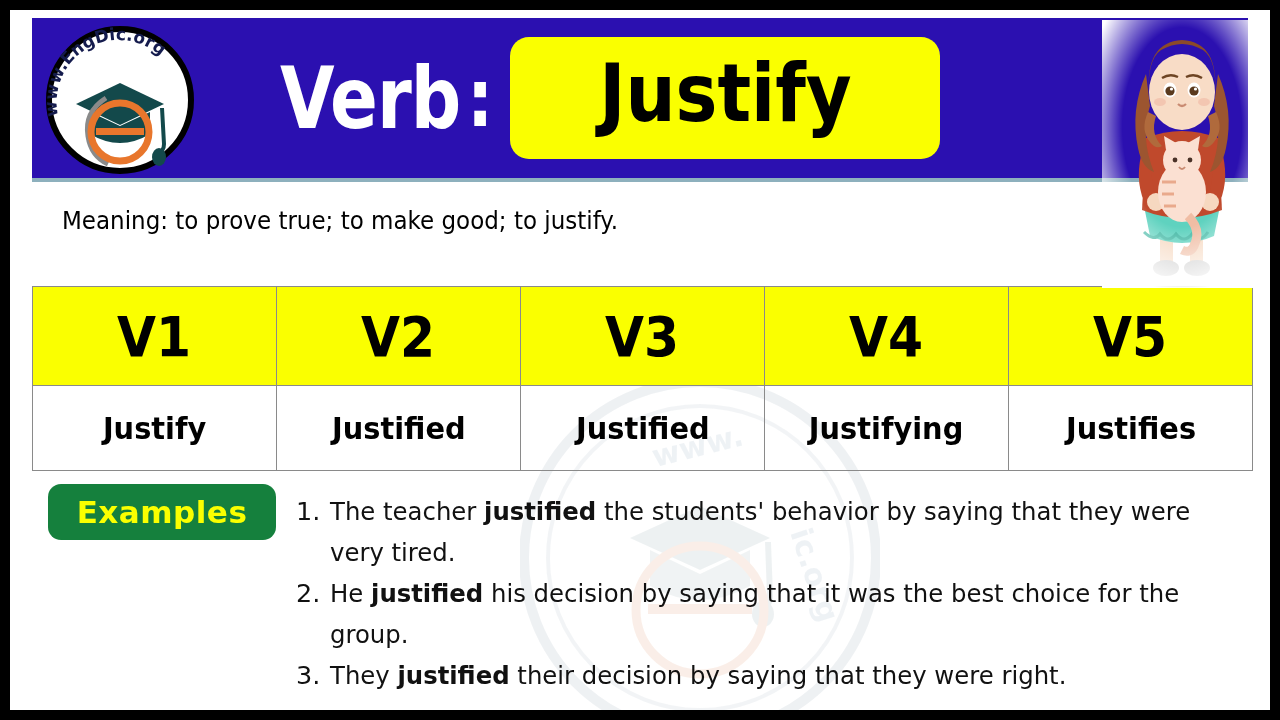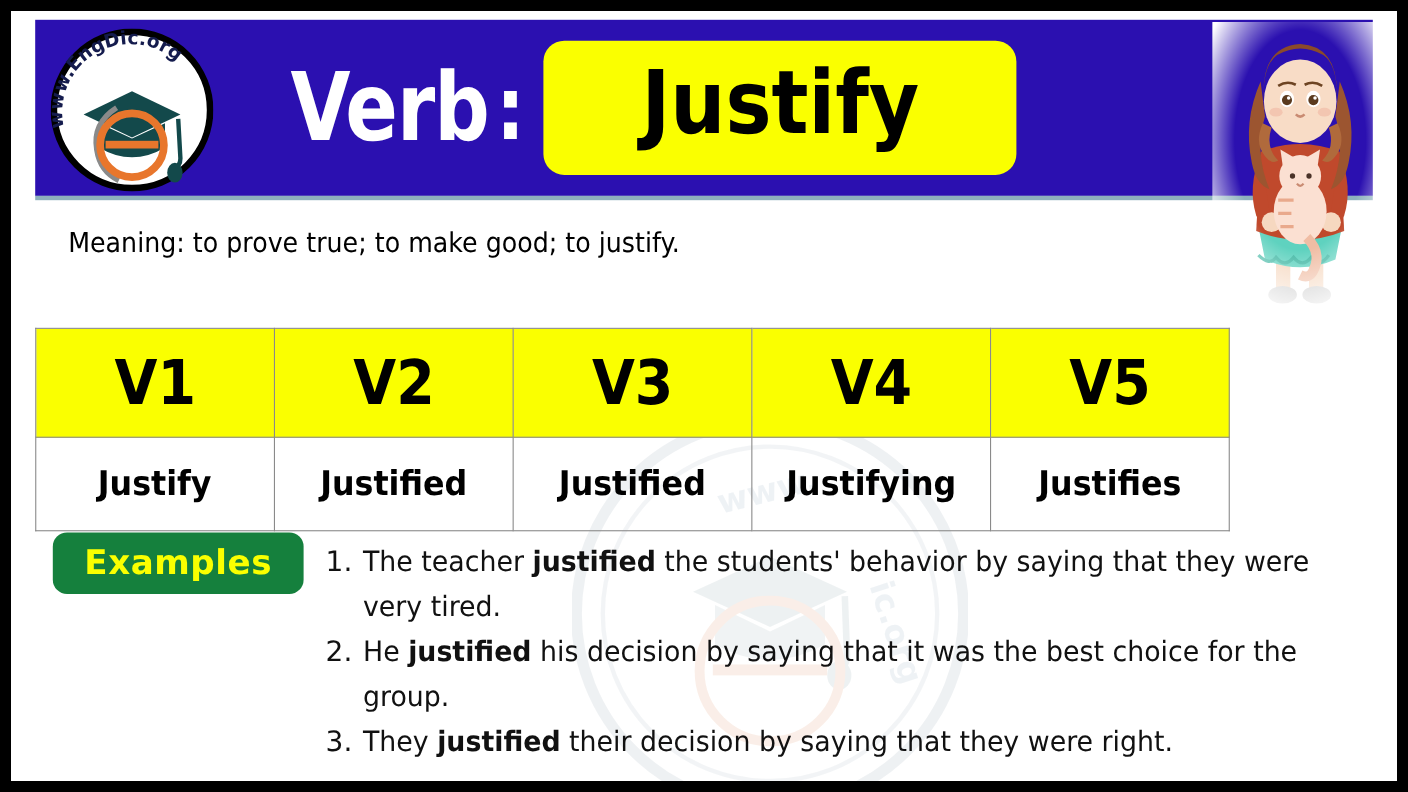--- a/index.html
+++ b/index.html
@@ -69,21 +69,21 @@
     left: 36px;
     top: 16px;
     width: 148px;
     height: 148px;
     z-index: 6;
   }
 
   
   .title-row {
     position: absolute;
-    left: 254px;
+    left: 270px;
     top: 14px;
     height: 148px;
     display: flex;
     align-items: center;
     z-index: 5;
   }
   .pos-label {
     font-family: "DejaVu Sans", sans-serif;
     font-weight: 700;
     font-size: 86px;
@@ -147,22 +147,22 @@
     transform: scaleX(.92);
     transform-origin: left center;
     white-space: nowrap;
     z-index: 4;
   }
 
   
   .vtable {
     position: absolute;
     left: 22px;
-    top: 288px;
-    width: 1086px;
+    top: 276px;
+    width: 1221px;
     border-collapse: collapse;
     table-layout: fixed;
     z-index: 4;
     background: transparent;
   }
   .vtable td {
     border: 1px solid #8a8a8a;
     text-align: center;
     padding: 0;
   }

